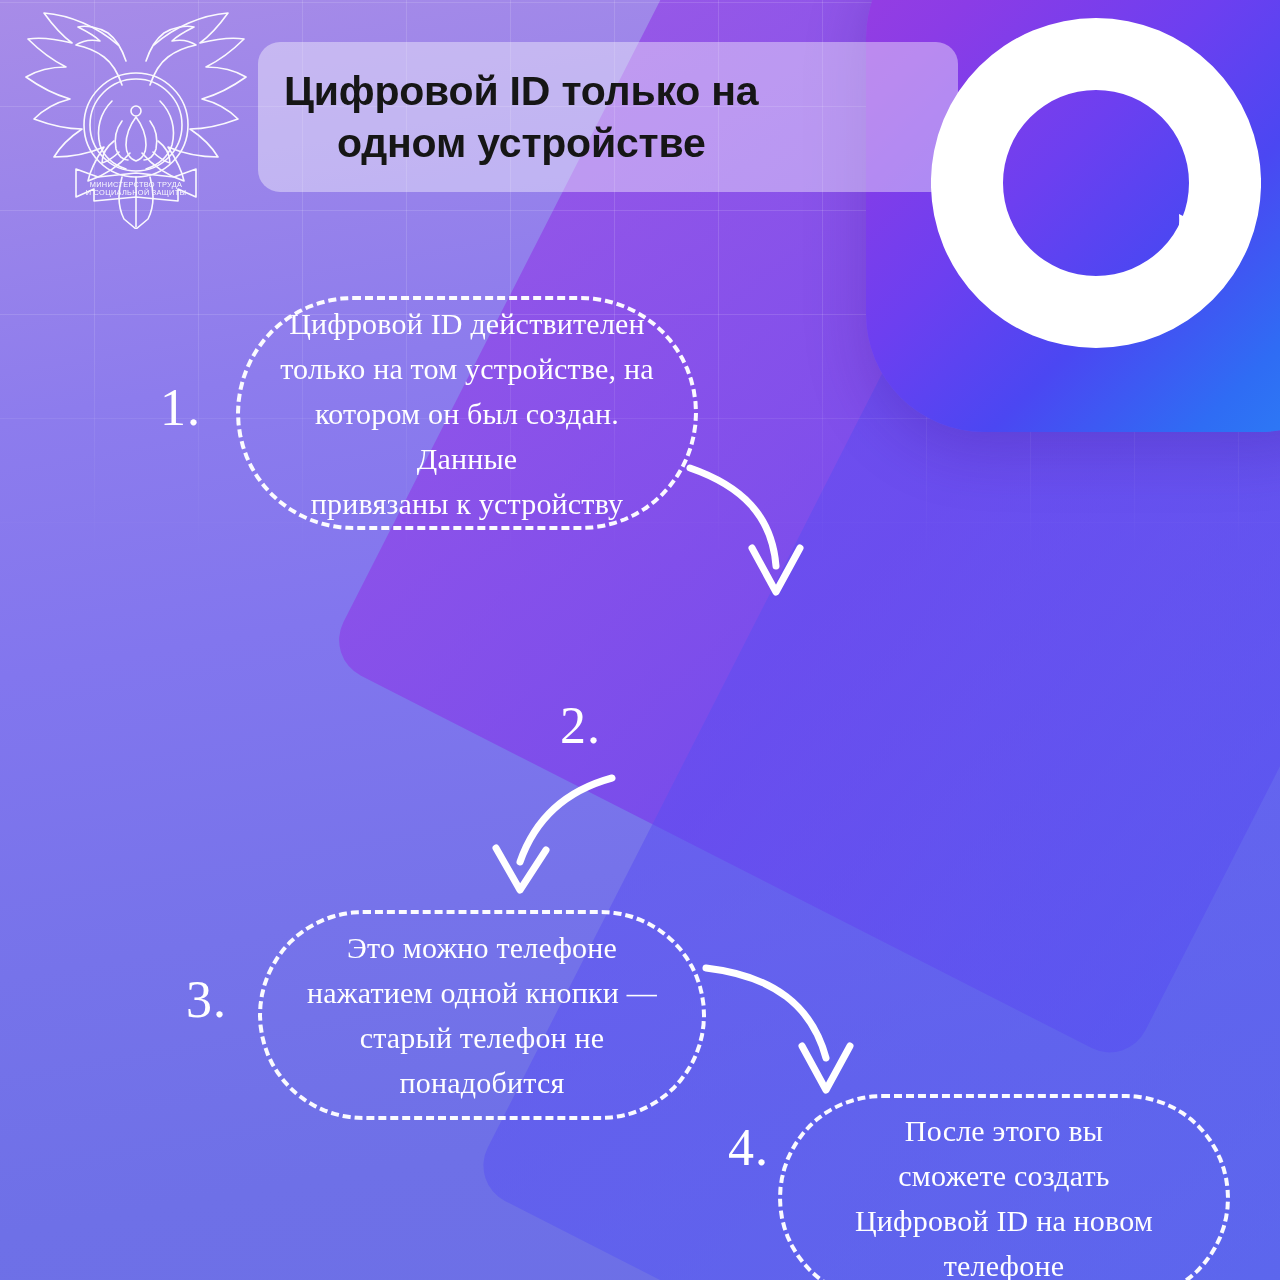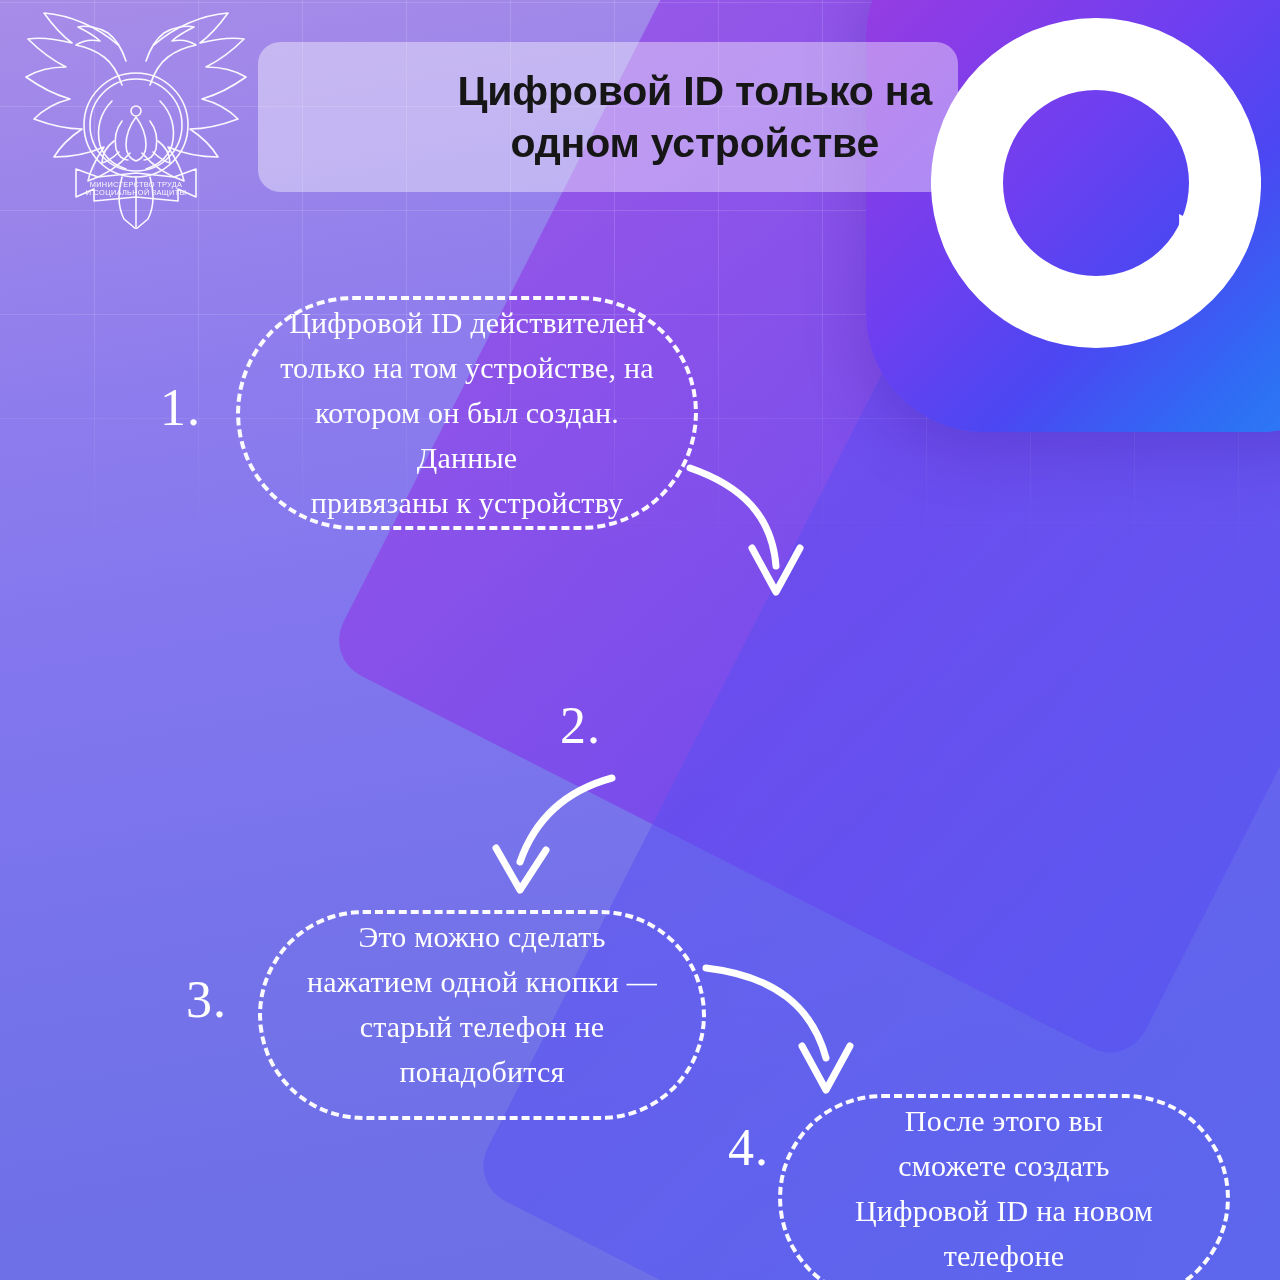--- a/index.html
+++ b/index.html
@@ -106,39 +106,40 @@
   .title-banner {
     position: absolute;
     left: 258px;
     top: 42px;
     width: 700px;
     height: 150px;
     background: rgba(255,255,255,0.40);
     border-radius: 22px;
     display: flex;
     align-items: center;
-    justify-content: flex-end;
+    justify-content: flex-start;
   }
   .title-text {
     color: #161616;
     font-size: 41px;
     font-weight: bold;
     line-height: 1.28;
     text-align: center;
     letter-spacing: -0.2px;
     white-space: pre-line;
     padding: 0 26px;
   }
 
   
   .bubble {
     position: absolute;
     box-sizing: border-box;
     border: 4px dashed rgba(255,255,255,0.97);
     display: flex;
+    align-items: center;
     justify-content: center;
     text-align: center;
     color: #ffffff;
   }
   .bubble-text {
     font-family: "Liberation Serif", serif;
     font-size: 30px;
     line-height: 1.50;
     padding: 0 26px;
     white-space: pre-line;
@@ -277,21 +278,21 @@
     <div class="bubble-text">Цифровой ID действителен
 только на том устройстве, на
 котором он был создан. Данные
 привязаны к устройству</div>
   </div>
 
   <div class="step-num" id="num-2">2.</div>
 
   <div class="step-num" id="num-3">3.</div>
   <div class="bubble" id="bubble-3">
-    <div class="bubble-text">Это можно сделать
+    <div class="bubble-text">Это можно телефоне
 нажатием одной кнопки —
 старый телефон не
 понадобится</div>
   </div>
 
   <div class="step-num" id="num-4">4.</div>
   <div class="bubble" id="bubble-4">
     <div class="bubble-text">После этого вы
 сможете создать
 Цифровой ID на новом

